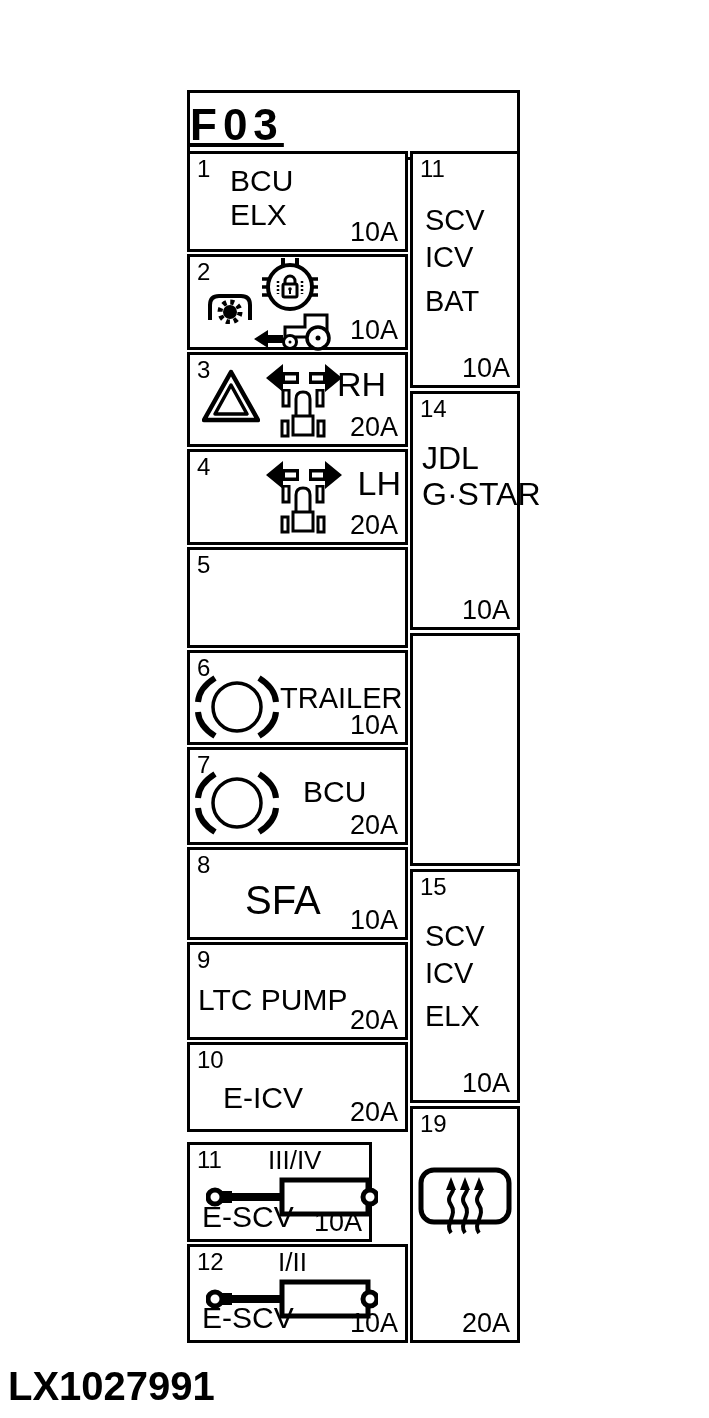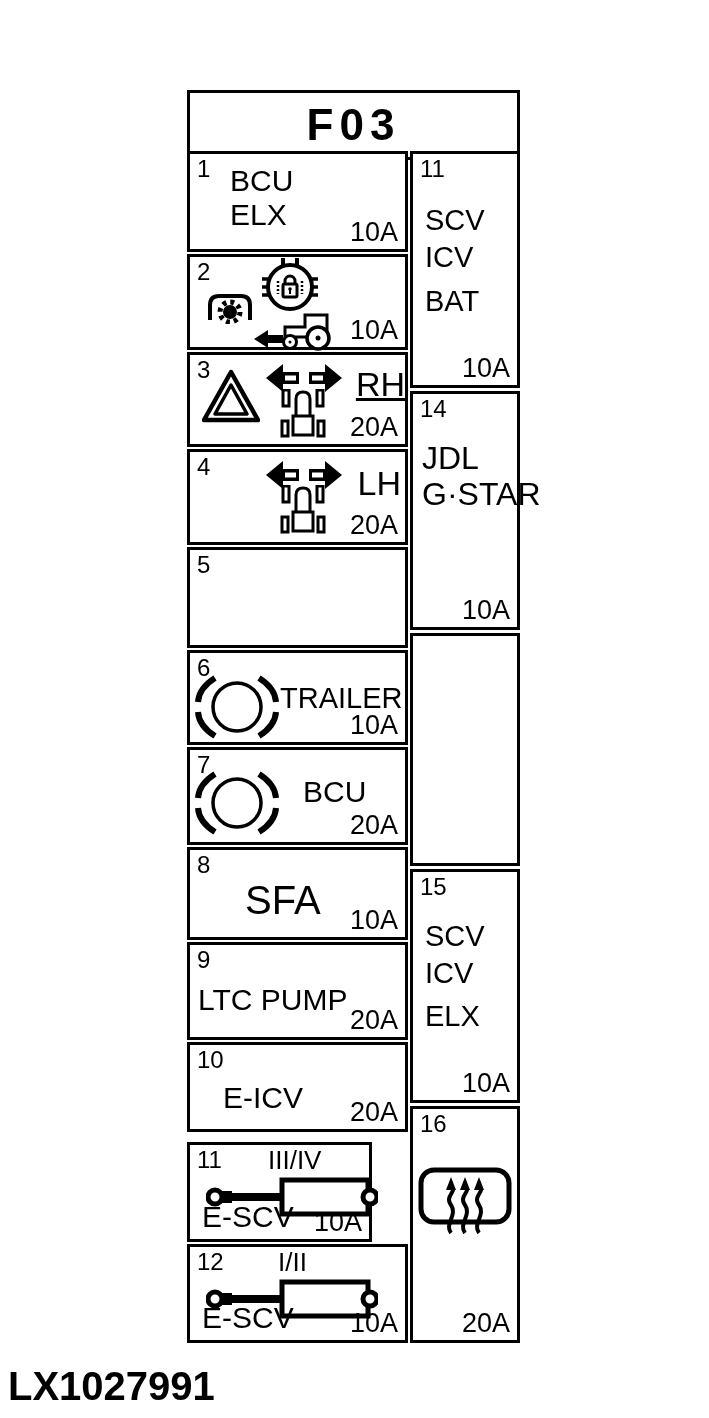--- a/index.html
+++ b/index.html
@@ -5,21 +5,21 @@
   html,body{margin:0;padding:0;background:#fff;}
   #page{position:relative;width:709px;height:1418px;background:#ffffff;
         font-family:"Liberation Sans",sans-serif;color:#000;overflow:hidden;}
   .cell{position:absolute;background:#fff;border:3px solid #000;box-sizing:border-box;}
   .cell span{position:absolute;white-space:pre-line;}
   .cell svg{position:absolute;}
   .num{top:2px;left:7px;font-size:24px;line-height:26px;}
   .amp{bottom:2px;right:7px;font-size:27px;line-height:29px;}
 
   #header{left:187px;top:90px;width:333px;height:70px;
-          display:flex;align-items:center;justify-content:center;}
+          display:flex;align-items:center;text-decoration:underline;}
   #header span{position:static;font-size:44px;font-weight:700;letter-spacing:6px;}
 
   #c1 {left:187px;top:151px;width:221px;height:101px;}
   #c2 {left:187px;top:254px;width:221px;height:96px;}
   #c3 {left:187px;top:352px;width:221px;height:95px;}
   #c4 {left:187px;top:449px;width:221px;height:96px;}
   #c5 {left:187px;top:547px;width:221px;height:101px;}
   #c6 {left:187px;top:650px;width:221px;height:95px;}
   #c7 {left:187px;top:747px;width:221px;height:98px;}
   #c8 {left:187px;top:847px;width:221px;height:93px;}
@@ -33,21 +33,21 @@
   #c15{left:410px;top:869px;width:110px;height:234px;}
   #c16{left:410px;top:1106px;width:110px;height:237px;}
 
   #c1 .t1{left:40px;top:10px;font-size:30px;line-height:34px;}
   #c2 .staple{left:17px;top:35px;}
   #c2 .immo{left:72px;top:0px;}
   #c2 .tside{left:64px;top:50px;}
   #c3 .tri{left:12px;top:13px;}
   #c3 .arrows{left:76px;top:8px;}
   #c3 .ttop{left:90px;top:34px;}
-  #c3 .lbl{right:0;top:10px;font-size:34px;text-decoration:underline;}
+  #c3 .lbl{right:19px;top:10px;font-size:34px;}
   #c4 .arrows{left:76px;top:8px;}
   #c4 .ttop{left:90px;top:33px;}
   #c4 .lbl{right:4px;top:12px;font-size:34px;}
   #c6 .beacon{left:4px;top:20px;}
   #c6 .lbl{left:90px;top:29px;font-size:29px;}
   #c7 .beacon{left:4px;top:19px;}
   #c7 .lbl{left:113px;top:25px;font-size:30px;}
   #c8 .t1{left:55px;top:28px;font-size:40px;}
   #c9 .t1{left:8px;top:38px;font-size:30px;}
   #c10 .t1{left:33px;top:36px;font-size:30px;}
@@ -249,21 +249,21 @@
 
   <div class="cell" id="c15">
     <span class="num">15</span>
     <span class="t1">SCV
 ICV</span>
     <span class="t2">ELX</span>
     <span class="amp">10A</span>
   </div>
 
   <div class="cell" id="c16">
-    <span class="num">16</span>
+    <span class="num">19</span>
     <svg class="defrost" width="94" height="68" viewBox="0 0 94 68">
       <rect x="3" y="3" width="88" height="52" rx="13" fill="none" stroke="#000" stroke-width="5"></rect>
       <path d="M33,66 C26,57 40,48 33,38 C26,29 40,24 33,20" fill="none" stroke="#000" stroke-width="4"></path>
       <polygon points="28,23 38,23 33,10" fill="#000"></polygon>
       <path d="M47,66 C40,57 54,48 47,38 C40,29 54,24 47,20" fill="none" stroke="#000" stroke-width="4"></path>
       <polygon points="42,23 52,23 47,10" fill="#000"></polygon>
       <path d="M61,66 C54,57 68,48 61,38 C54,29 68,24 61,20" fill="none" stroke="#000" stroke-width="4"></path>
       <polygon points="56,23 66,23 61,10" fill="#000"></polygon>
     </svg>
     <span class="amp">20A</span>

